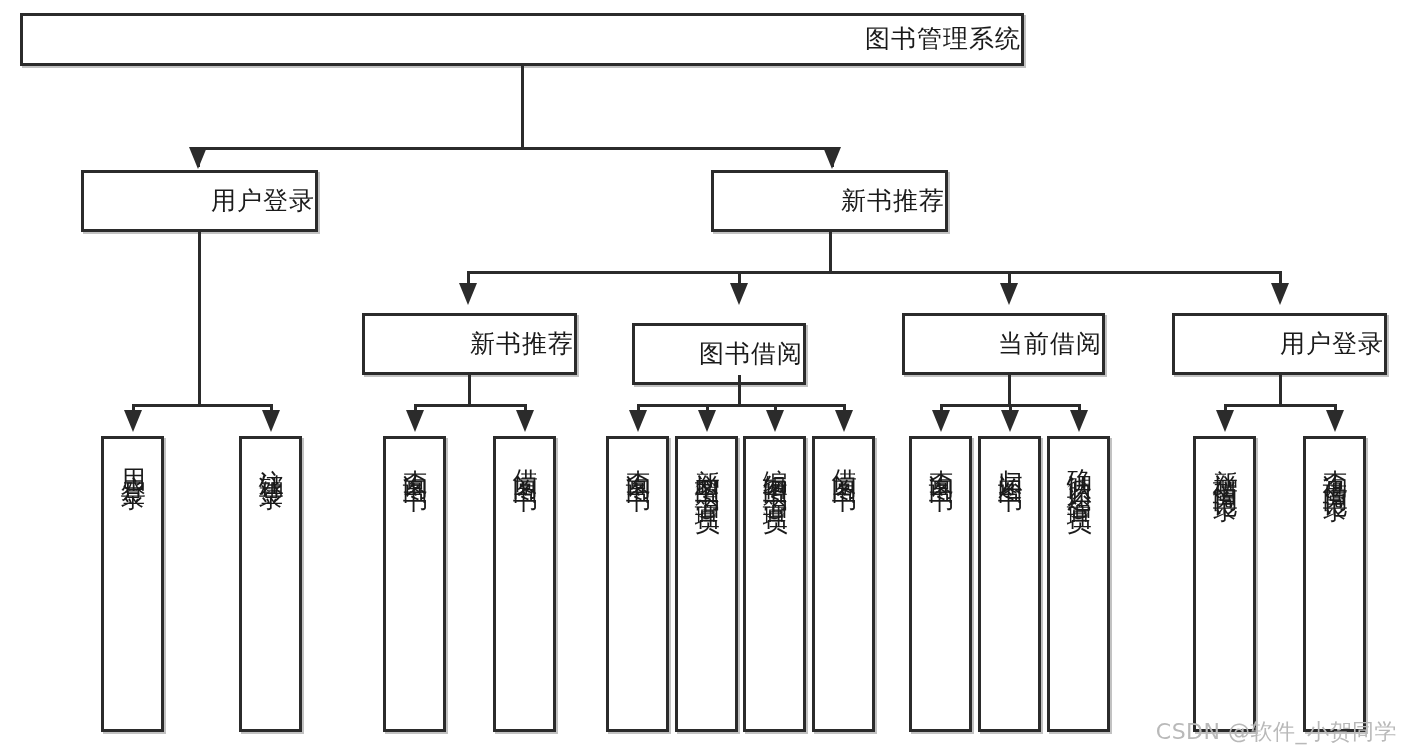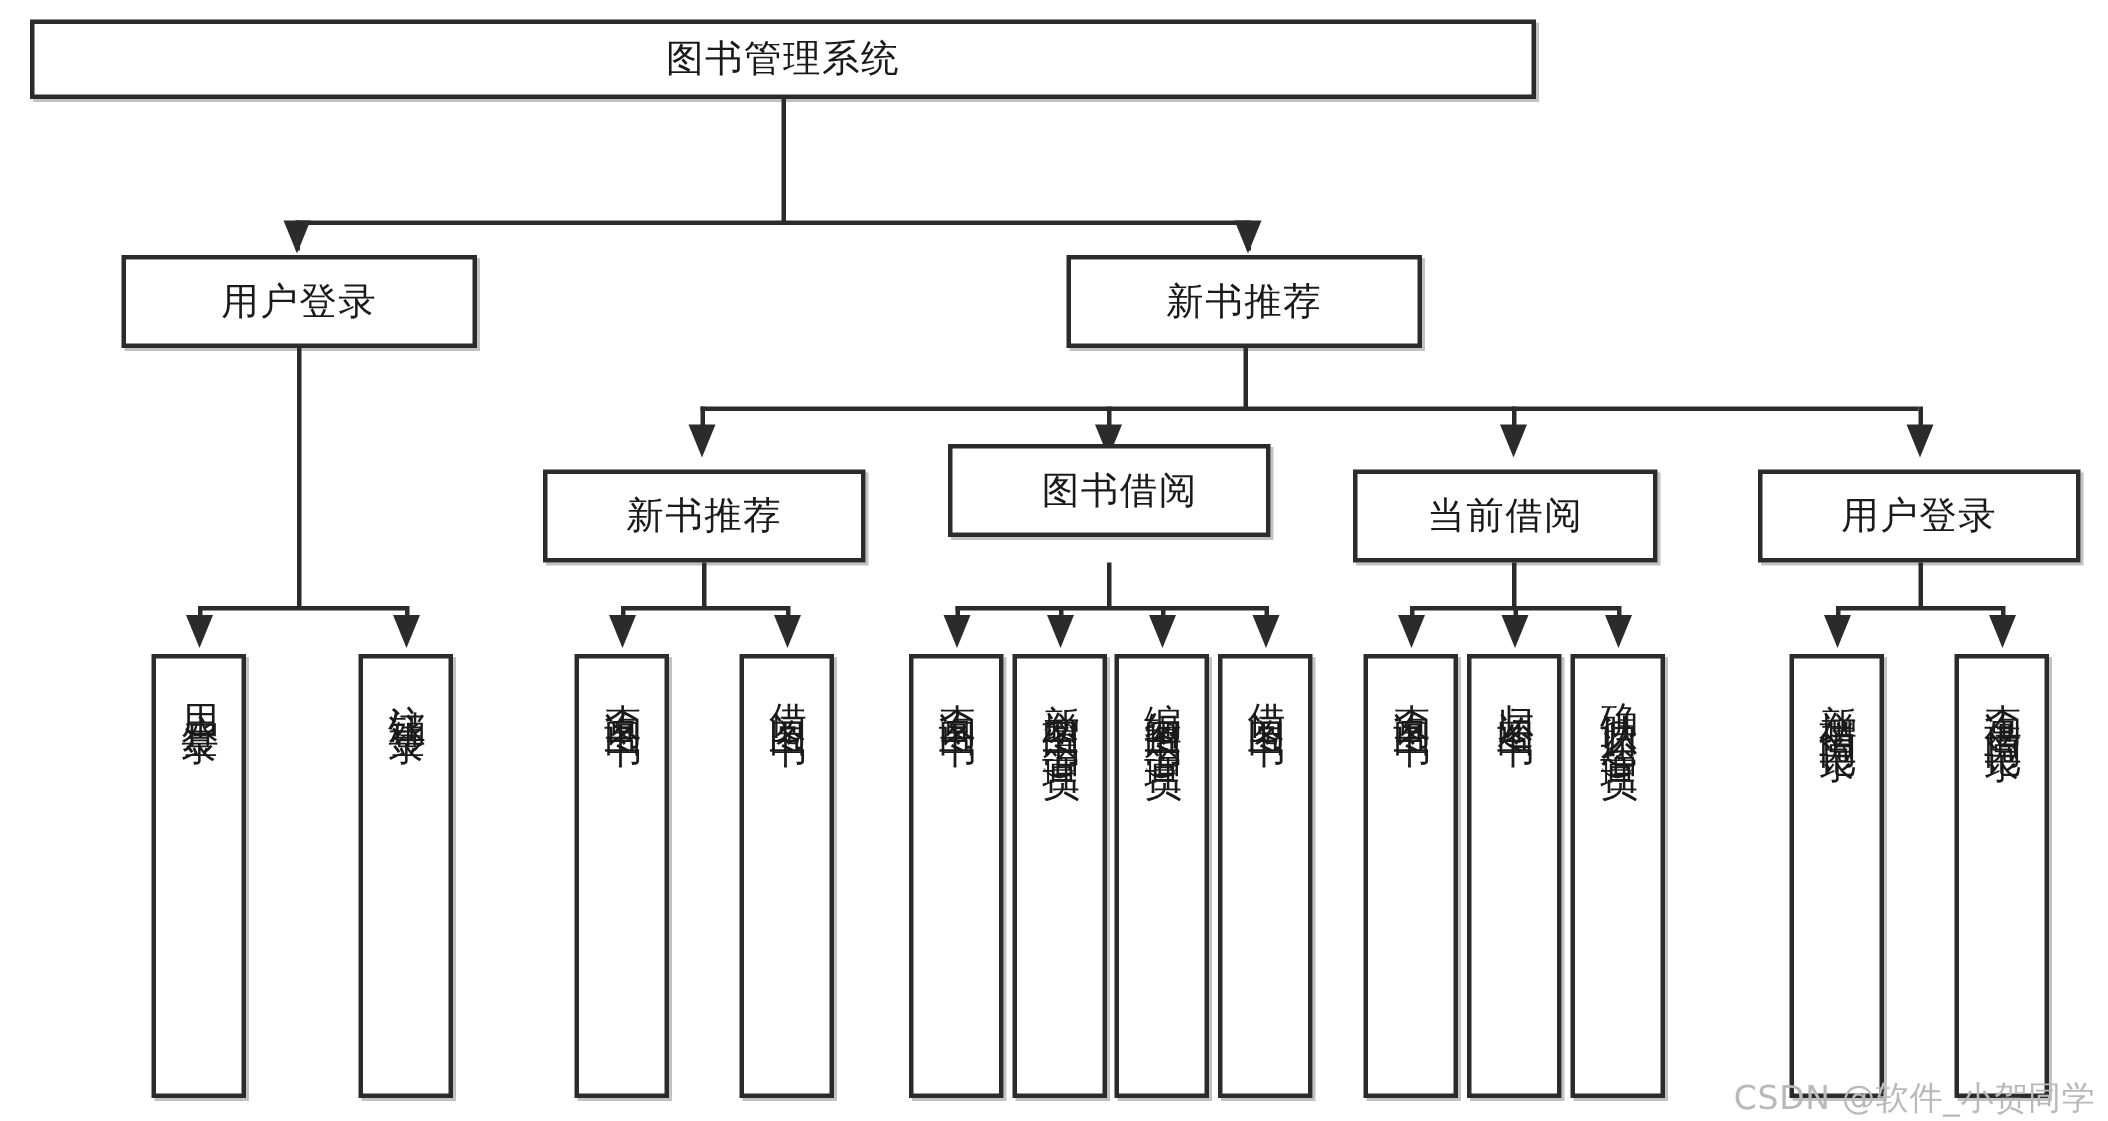--- a/index.html
+++ b/index.html
@@ -19,21 +19,21 @@
   }
 
   
   .node {
     position: absolute;
     box-sizing: border-box;
     background: #ffffff;
     border: 3px solid #2b2b2b;
     display: flex;
     align-items: center;
-    justify-content: center;
+    justify-content: flex-end;
     box-shadow: 2px 2px 0 rgba(120,120,120,0.45);
   }
   .node .label {
     font-size: 25px;
     line-height: 1.15;
     color: #1a1a1a;
     text-align: center;
     letter-spacing: 1px;
     white-space: nowrap;
   }
@@ -134,21 +134,21 @@
 
   <div class="vline" style="left:1008px; top:271px; height:16px;"></div>
   <div class="arrow" style="left:1000px; top:283px;"></div>
 
   <div class="vline" style="left:1279px; top:271px; height:16px;"></div>
   <div class="arrow" style="left:1271px; top:283px;"></div>
 
   <div class="node" style="left:362px; top:313px; width:215px; height:62px;">
     <span class="label">新书推荐</span>
   </div>
-  <div class="node" style="left:632px; top:296px; width:215px; height:62px;padding-left:14px;">
+  <div class="node" style="left:632px; top:323px; width:174px; height:62px;padding-left:14px;">
     <span class="label">图书借阅</span>
   </div>
   <div class="node" style="left:902px; top:313px; width:203px; height:62px;">
     <span class="label">当前借阅</span>
   </div>
   <div class="node" style="left:1172px; top:313px; width:215px; height:62px;">
     <span class="label">用户登录</span>
   </div>
 
   <div class="vline" style="left:468px; top:375px; height:30px;"></div>

